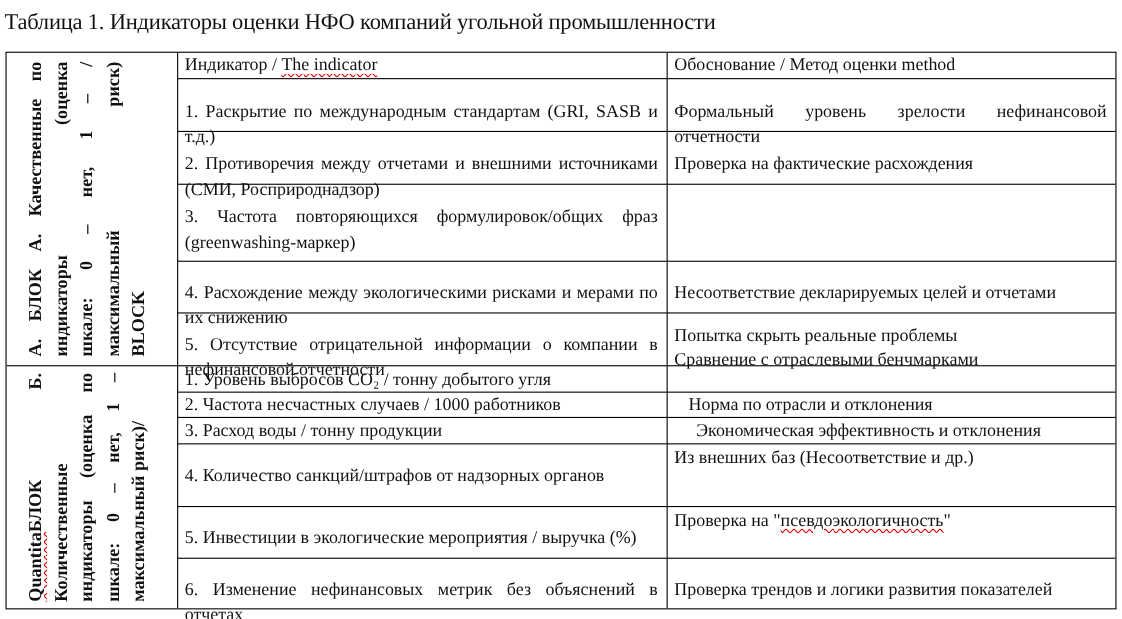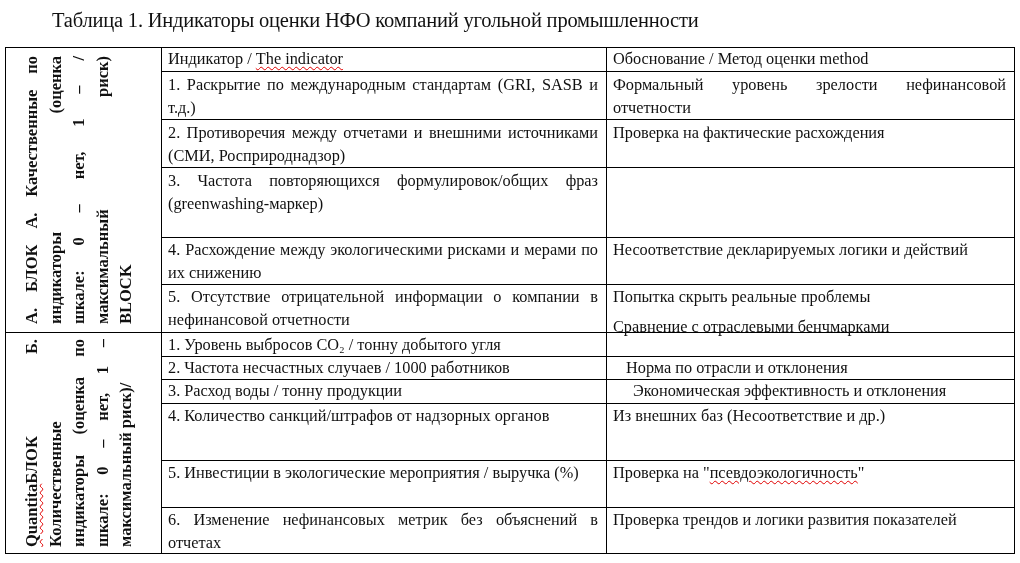--- a/index.html
+++ b/index.html
@@ -1,23 +1,23 @@
 <!DOCTYPE html>
 <html><head>
 <meta charset="utf-8">
 <style>
   html, body { margin:0; padding:0; background:#ffffff; }
   body { width:1020px; height:563px; position:relative; overflow:hidden;
          font-family:"Liberation Serif", "DejaVu Serif", serif; color:#111; }
-  .caption { position:absolute; left:4px; top:9px; font-size:20.5px; letter-spacing:-0.2px; white-space:nowrap;margin-left:48px; }
+  .caption { position:absolute; left:4px; top:9px; font-size:20.5px; letter-spacing:-0.2px; white-space:nowrap; }
   .tbl { position:absolute; left:5px; top:47px; width:1010px; height:507px; border:1.5px solid #000; box-sizing:border-box; }
   .vline { position:absolute; top:0; bottom:0; width:0; border-left:1px solid #000; }
   .hline { position:absolute; height:0; border-top:1px solid #000; }
   .cell { position:absolute; font-size:16.3px; line-height:22.5px; text-align:justify; text-align-last:auto; padding:0 8px 0 7px; box-sizing:border-box; }
-  .cell.just { text-align-last:left; }
+  .cell.just { text-align-last:left;margin-top:16px; }
   .side { position:absolute; left:0; width:155px; overflow:hidden; }
   .side .rot { position:absolute; transform:rotate(-90deg); transform-origin:top left;
                font-weight:bold; font-size:16.5px; line-height:23.5px; text-align:justify; text-align-last:left; }
   .squig { text-decoration: underline wavy #e00000; text-decoration-thickness:1px; text-underline-offset:2px; }
 </style>
 </head>
 <body>
 
 <div class="caption">Таблица 1. Индикаторы оценки НФО компаний угольной промышленности</div>
 
@@ -61,24 +61,24 @@
 
   <div class="cell just" style="left:155px; top:26px; width:445px;">1. Раскрытие по международным стандартам (GRI, SASB и т.д.)</div>
   <div class="cell just" style="left:600px; top:26px; width:408px;">Формальный уровень зрелости нефинансовой отчетности</div>
 
   <div class="cell just" style="left:155px; top:74px; width:445px;">2. Противоречия между отчетами и внешними источниками (СМИ, Росприроднадзор)</div>
   <div class="cell just" style="left:600px; top:74px; width:408px;">Проверка на фактические расхождения</div>
 
   <div class="cell just" style="left:155px; top:122px; width:445px;">3. Частота повторяющихся формулировок/общих фраз (greenwashing-маркер)</div>
 
   <div class="cell just" style="left:155px; top:191px; width:445px;">4. Расхождение между экологическими рисками и мерами по их снижению</div>
-  <div class="cell just" style="left:600px; top:191px; width:408px;">Несоответствие декларируемых логики и действий</div>
+  <div class="cell just" style="left:600px; top:191px; width:408px;">Несоответствие декларируемых целей и отчетами</div>
 
   <div class="cell just" style="left:155px; top:238px; width:445px;">5. Отсутствие отрицательной информации о компании в нефинансовой отчетности</div>
-  <div class="cell just" style="left:600px; top:238px; width:408px;">Попытка скрыть реальные проблемы</div>
+  <div class="cell just" style="left:600px; top:230px; width:408px;">Попытка скрыть реальные проблемы</div>
 
   <div class="cell" style="left:155px; top:286px; width:445px; white-space:nowrap;">1. Уровень выбросов CO₂ / тонну добытого угля</div>
   <div class="cell" style="left:600px; top:268px; width:408px;">Сравнение с отраслевыми бенчмарками</div>
 
   <div class="cell" style="left:155px; top:309px; width:445px; white-space:nowrap;">2. Частота несчастных случаев / 1000 работников</div>
   <div class="cell" style="left:600px; top:309px; width:408px;padding-left:20px;">Норма по отрасли и отклонения</div>
 
   <div class="cell" style="left:155px; top:332px; width:445px;">3. Расход воды / тонну продукции</div>
   <div class="cell" style="left:600px; top:332px; width:408px; white-space:nowrap;margin-left:20px;">Экономическая эффективность и отклонения</div>
 

